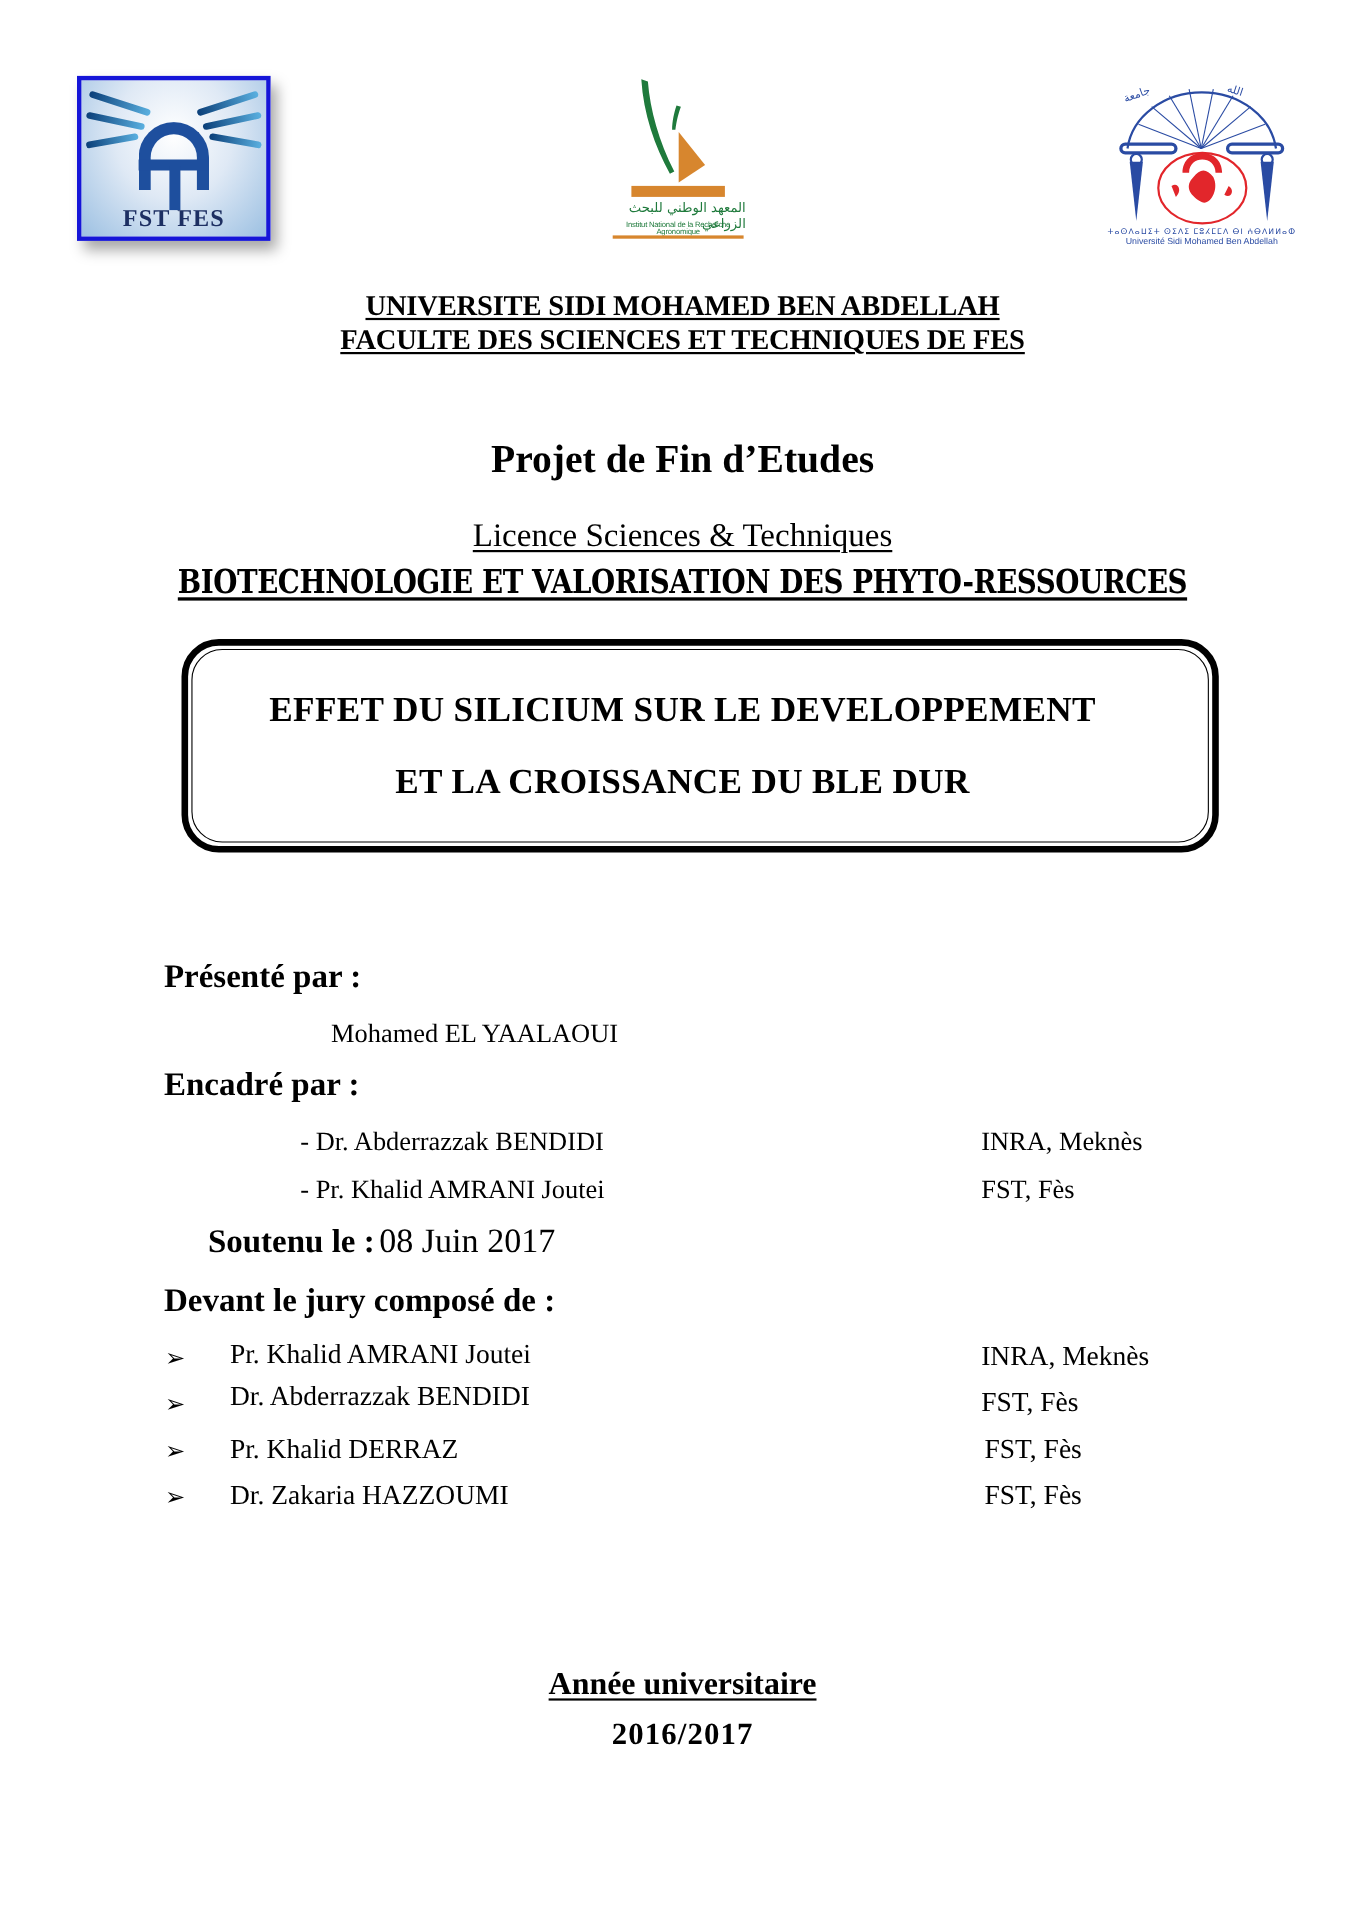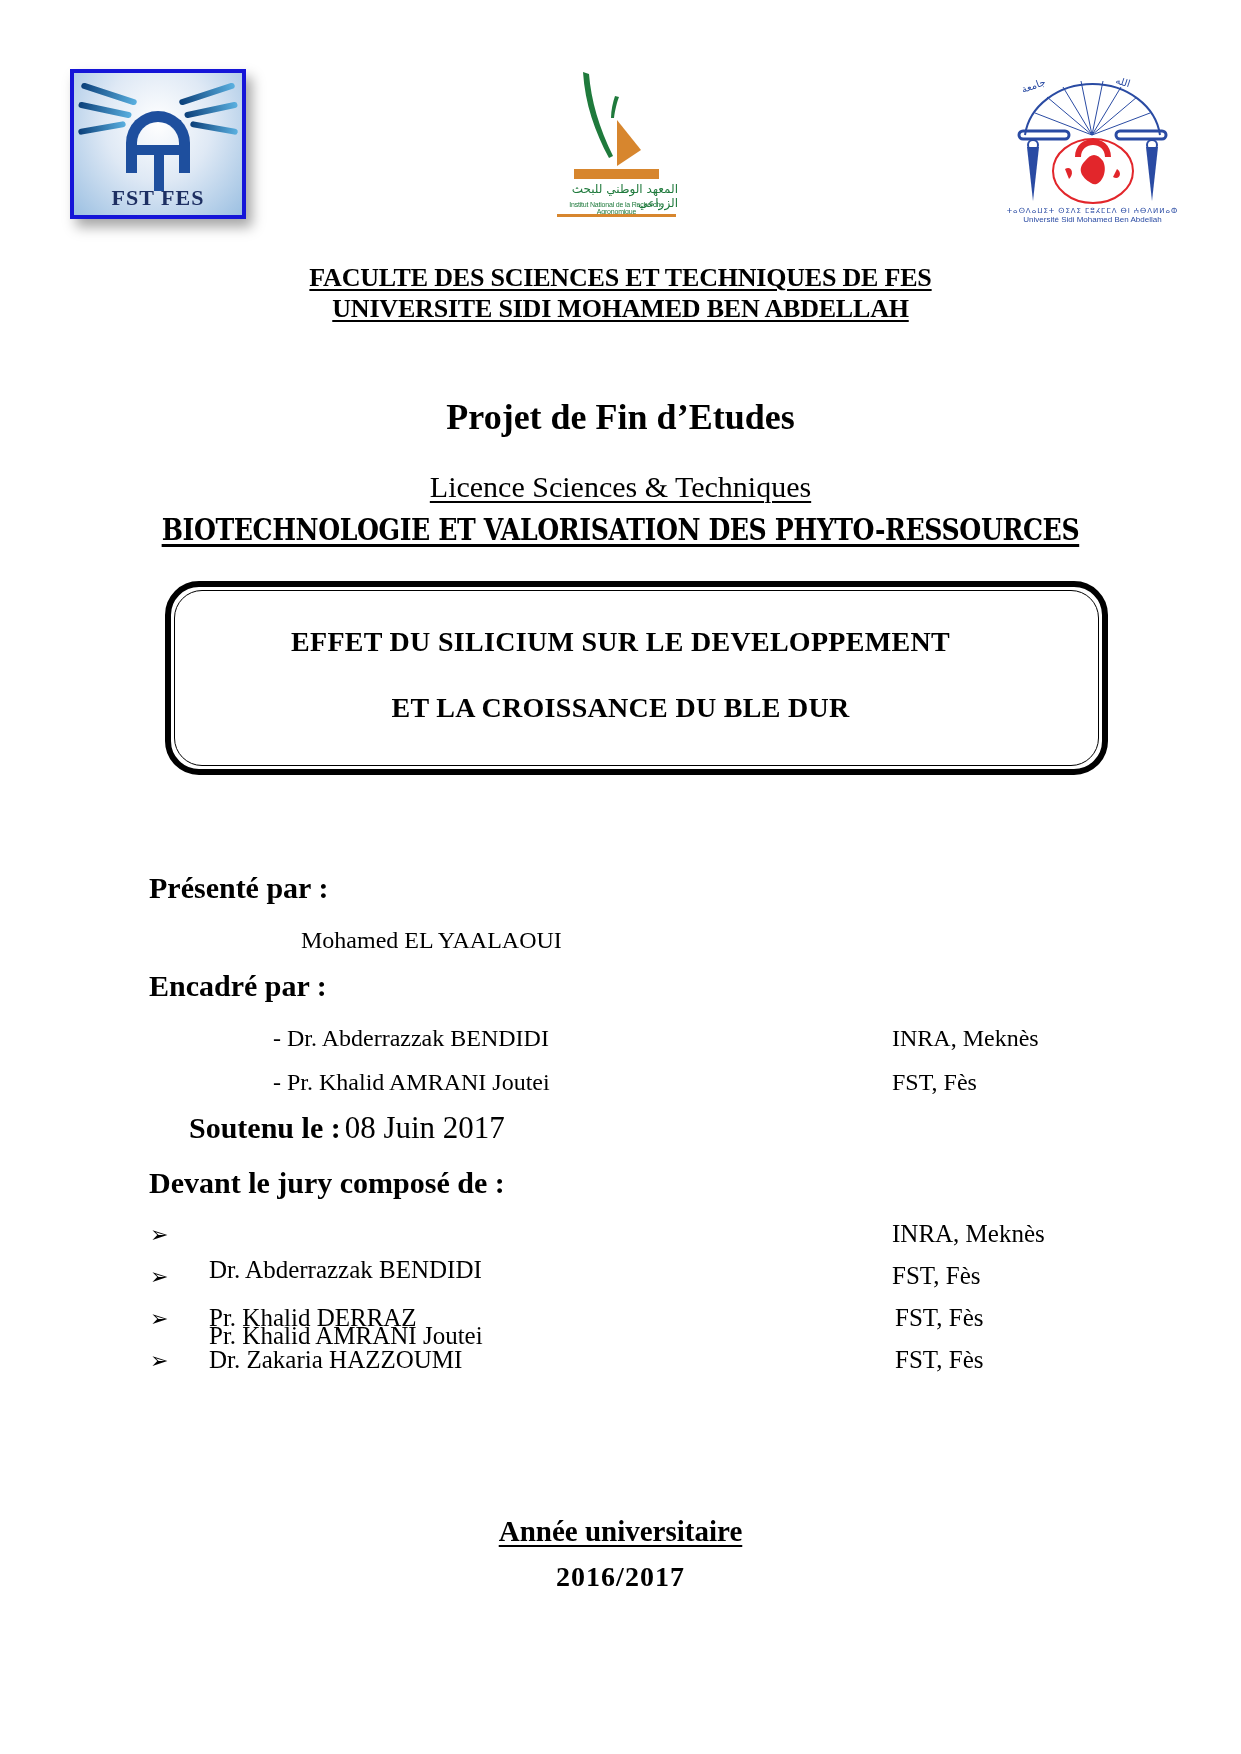--- a/index.html
+++ b/index.html
@@ -31,21 +31,21 @@
     .univ span { text-decoration: underline; text-decoration-thickness: 2px; text-underline-offset: 3px; }
     .projet { top: 396px; font-size: 36px; font-weight: bold; }
     .licence { top: 470px; font-size: 30px; }
     .licence span { text-decoration: underline; text-decoration-thickness: 2px; text-underline-offset: 4px; }
     .biotech { top: 512px; font-size: 30px; font-weight: bold; letter-spacing: -0.5px; font-family: "DejaVu Serif", serif; transform: scaleX(0.84); transform-origin: 620px 0; }
     .biotech span { text-decoration: underline; text-decoration-thickness: 3px; text-underline-offset: 4px; }
 
     
     .title-box { left: 165px; top: 581px; width: 943px; height: 194px; box-sizing: border-box; border: 6px solid #000; border-radius: 34px; }
     .title-box-inner { position: absolute; left: 3px; top: 3px; right: 3px; bottom: 3px; border: 1.5px solid #000; border-radius: 28px; }
-    .title-line { font-size: 28px; font-weight: bold; letter-spacing: 0.3px; }
+    .title-line { font-size: 32px; font-weight: bold; letter-spacing: 0.3px; }
     .title-l1 { top: 626px; }
     .title-l2 { top: 692px; }
 
     
     .label { font-size: 30px; font-weight: bold; }
     .value { font-size: 24px; }
     .row { font-size: 25px; }
     .arrow { font-size: 22px; }
   </style>
 </head>
@@ -101,22 +101,22 @@
     <path d="M60 96 C66 92 70 100 64 106 Z" fill="#e2262b"></path>
     <path d="M112 96 C118 100 114 108 108 104 Z" fill="#e2262b"></path>
     <text x="18" y="20" font-family="DejaVu Sans, sans-serif" font-size="10" fill="#2a4ba3" transform="rotate(-20 18 20)">جامعة</text>
     <text x="110" y="10" font-family="DejaVu Sans, sans-serif" font-size="10" fill="#2a4ba3" transform="rotate(18 110 10)">الله</text>
   </svg>
   <div class="cap1">ⵜⴰⵙⴷⴰⵡⵉⵜ ⵙⵉⴷⵉ ⵎⵓⵃⵎⵎⴷ ⴱⵏ ⵄⴱⴷⵍⵍⴰⵀ</div>
   <div class="cap2">Université Sidi Mohamed Ben Abdellah</div>
 </div>
 
 <div class="abs center univ">
+  <div><span>UNIVERSITE SIDI MOHAMED BEN ABDELLAH</span></div>
   <div><span>FACULTE DES SCIENCES ET TECHNIQUES DE FES</span></div>
-  <div><span>UNIVERSITE SIDI MOHAMED BEN ABDELLAH</span></div>
 </div>
 
 <div class="abs center projet">Projet de Fin d’Etudes</div>
 <div class="abs center licence"><span>Licence Sciences &amp; Techniques</span></div>
 <div class="abs center biotech"><span>BIOTECHNOLOGIE ET VALORISATION DES PHYTO-RESSOURCES</span></div>
 
 <div class="abs title-box">
   <div class="title-box-inner"></div>
 </div>
 <div class="abs center title-line title-l1">EFFET DU SILICIUM SUR LE DEVELOPPEMENT</div>
@@ -136,21 +136,21 @@
   <span style="font-size:31px;">08 Juin 2017</span>
 </div>
 
 <div class="abs label" style="left:149px; top:1166px;">Devant le jury composé de :</div>
 
 <div class="abs arrow" style="left:150px; top:1222px;">➢</div>
 <div class="abs row" style="left:209px; top:1220px;margin-top:36px;">Dr. Abderrazzak BENDIDI</div>
 <div class="abs row" style="left:892px; top:1220px;">INRA, Meknès</div>
 
 <div class="abs arrow" style="left:150px; top:1264px;">➢</div>
-<div class="abs row" style="left:209px; top:1322px;">Pr. Khalid AMRANI Joutei</div>
+<div class="abs row" style="left:209px; top:1218px;">Pr. Khalid AMRANI Joutei</div>
 <div class="abs row" style="left:892px; top:1262px;">FST, Fès</div>
 
 <div class="abs arrow" style="left:150px; top:1306px;">➢</div>
 <div class="abs row" style="left:209px; top:1304px;">Pr. Khalid DERRAZ</div>
 <div class="abs row" style="left:895px; top:1304px;">FST, Fès</div>
 
 <div class="abs arrow" style="left:150px; top:1348px;">➢</div>
 <div class="abs row" style="left:209px; top:1346px;">Dr. Zakaria HAZZOUMI</div>
 <div class="abs row" style="left:895px; top:1346px;">FST, Fès</div>
 

